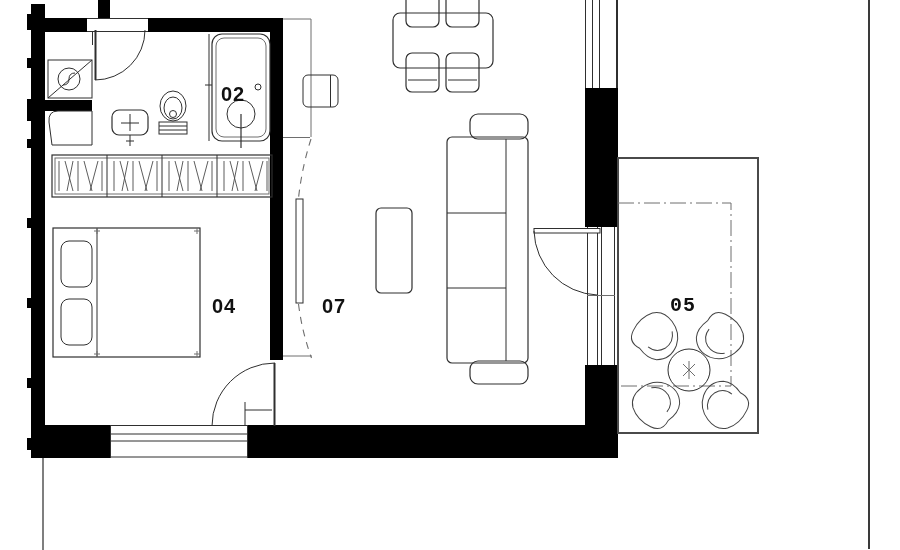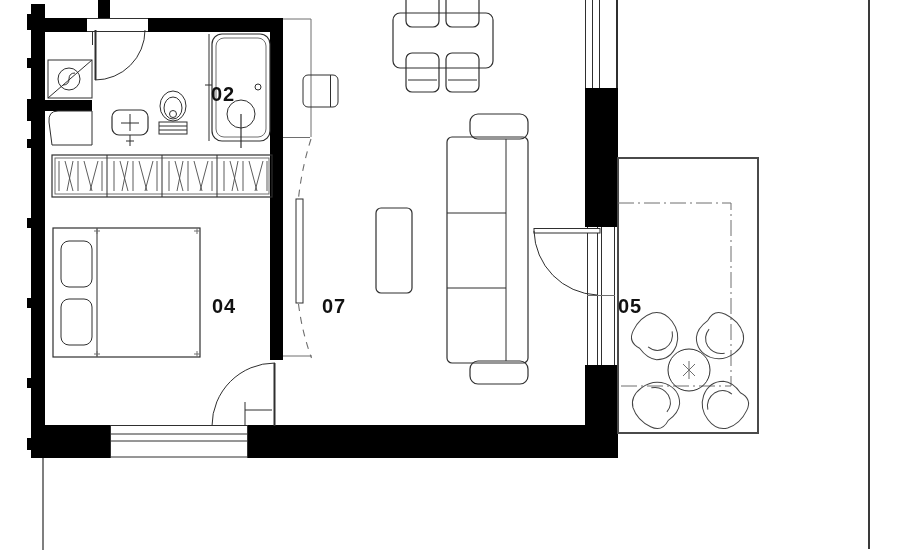--- a/index.html
+++ b/index.html
@@ -220,18 +220,18 @@
         </g>
     <g>
           <use href="#tchair" transform="translate(657,402) rotate(-135)"></use>
         </g>
     <g>
           <use href="#tchair" transform="translate(722,404) rotate(135)"></use>
         </g>
   </g>
 </svg>
 
-<div class="room-label" style="left:211px;top:84px;">02</div>
+<div class="room-label" style="left:221px;top:84px;">02</div>
 <div class="room-label" style="left:322px;top:296px;">07</div>
 <div class="room-label" style="left:212px;top:296px;">04</div>
-<div class="room-label" style="left:618px;top:296px;">05</div>
+<div class="room-label" style="left:670px;top:296px;font-family:Liberation Mono, monospace;">05</div>
 
 </div>
 
 </body></html>

